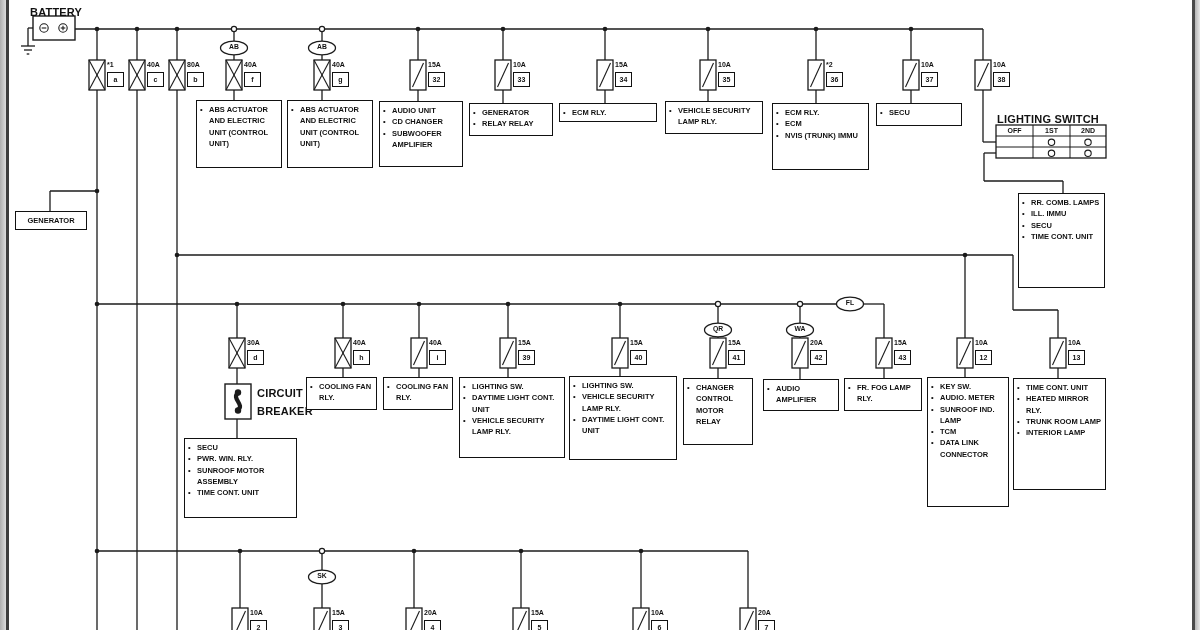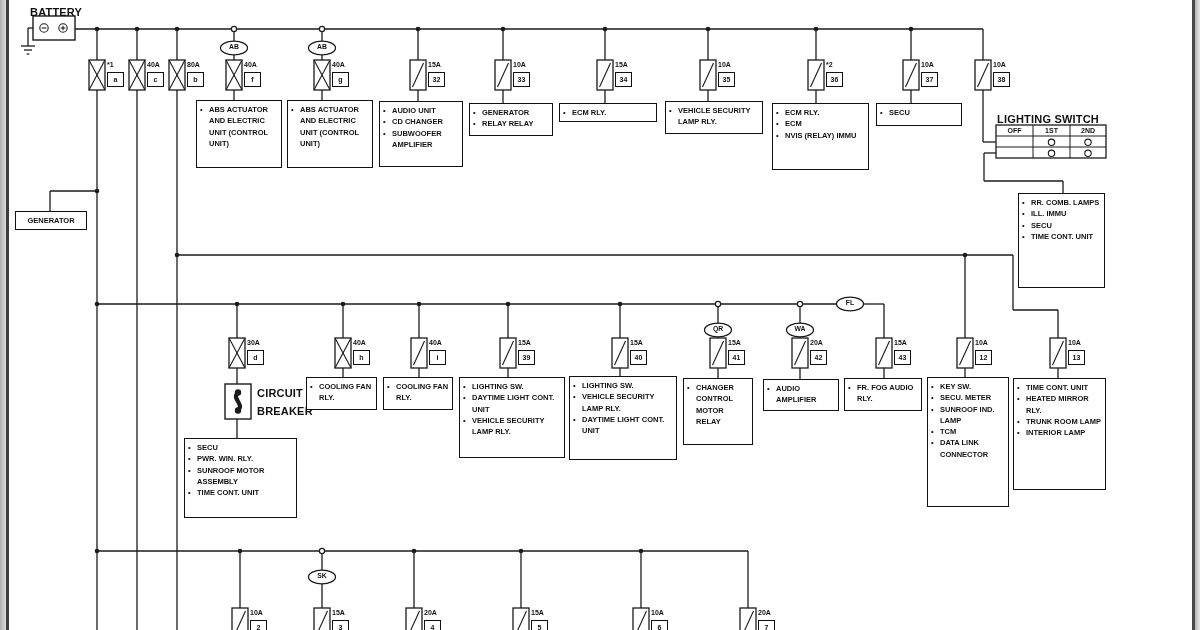--- a/index.html
+++ b/index.html
@@ -369,21 +369,21 @@
         <div class="item">
           <span class="bull">•</span>
           <span class="itxt">ECM RLY.</span>
         </div>
         <div class="item">
           <span class="bull">•</span>
           <span class="itxt">ECM</span>
         </div>
         <div class="item">
           <span class="bull">•</span>
-          <span class="itxt">NVIS (RELAY) IMMU</span>
+          <span class="itxt">NVIS (TRUNK) IMMU</span>
         </div>
       </div>
       <div class="cbox" style="left: 876px; top: 103px; width: 86px; height: 23px; position: absolute;">
         <div class="item">
           <span class="bull">•</span>
           <span class="itxt">SECU</span>
         </div>
       </div>
       <div class="cbox" style="left: 1018px; top: 193px; width: 87px; height: 95px; position: absolute;">
         <div class="item">
@@ -469,31 +469,31 @@
       </div>
       <div class="cbox" style="left: 763px; top: 379px; width: 76px; height: 32px; position: absolute;">
         <div class="item">
           <span class="bull">•</span>
           <span class="itxt">AUDIO AMPLIFIER</span>
         </div>
       </div>
       <div class="cbox" style="left: 844px; top: 378px; width: 78px; height: 33px; position: absolute;">
         <div class="item">
           <span class="bull">•</span>
-          <span class="itxt">FR. FOG AUDIO RLY.</span>
+          <span class="itxt">FR. FOG LAMP RLY.</span>
         </div>
       </div>
       <div class="cbox" style="left: 927px; top: 377px; width: 82px; height: 130px; position: absolute;">
         <div class="item">
           <span class="bull">•</span>
           <span class="itxt">KEY SW.</span>
         </div>
         <div class="item">
           <span class="bull">•</span>
-          <span class="itxt">SECU. METER</span>
+          <span class="itxt">AUDIO. METER</span>
         </div>
         <div class="item">
           <span class="bull">•</span>
           <span class="itxt">SUNROOF IND. LAMP</span>
         </div>
         <div class="item">
           <span class="bull">•</span>
           <span class="itxt">TCM</span>
         </div>
         <div class="item">

